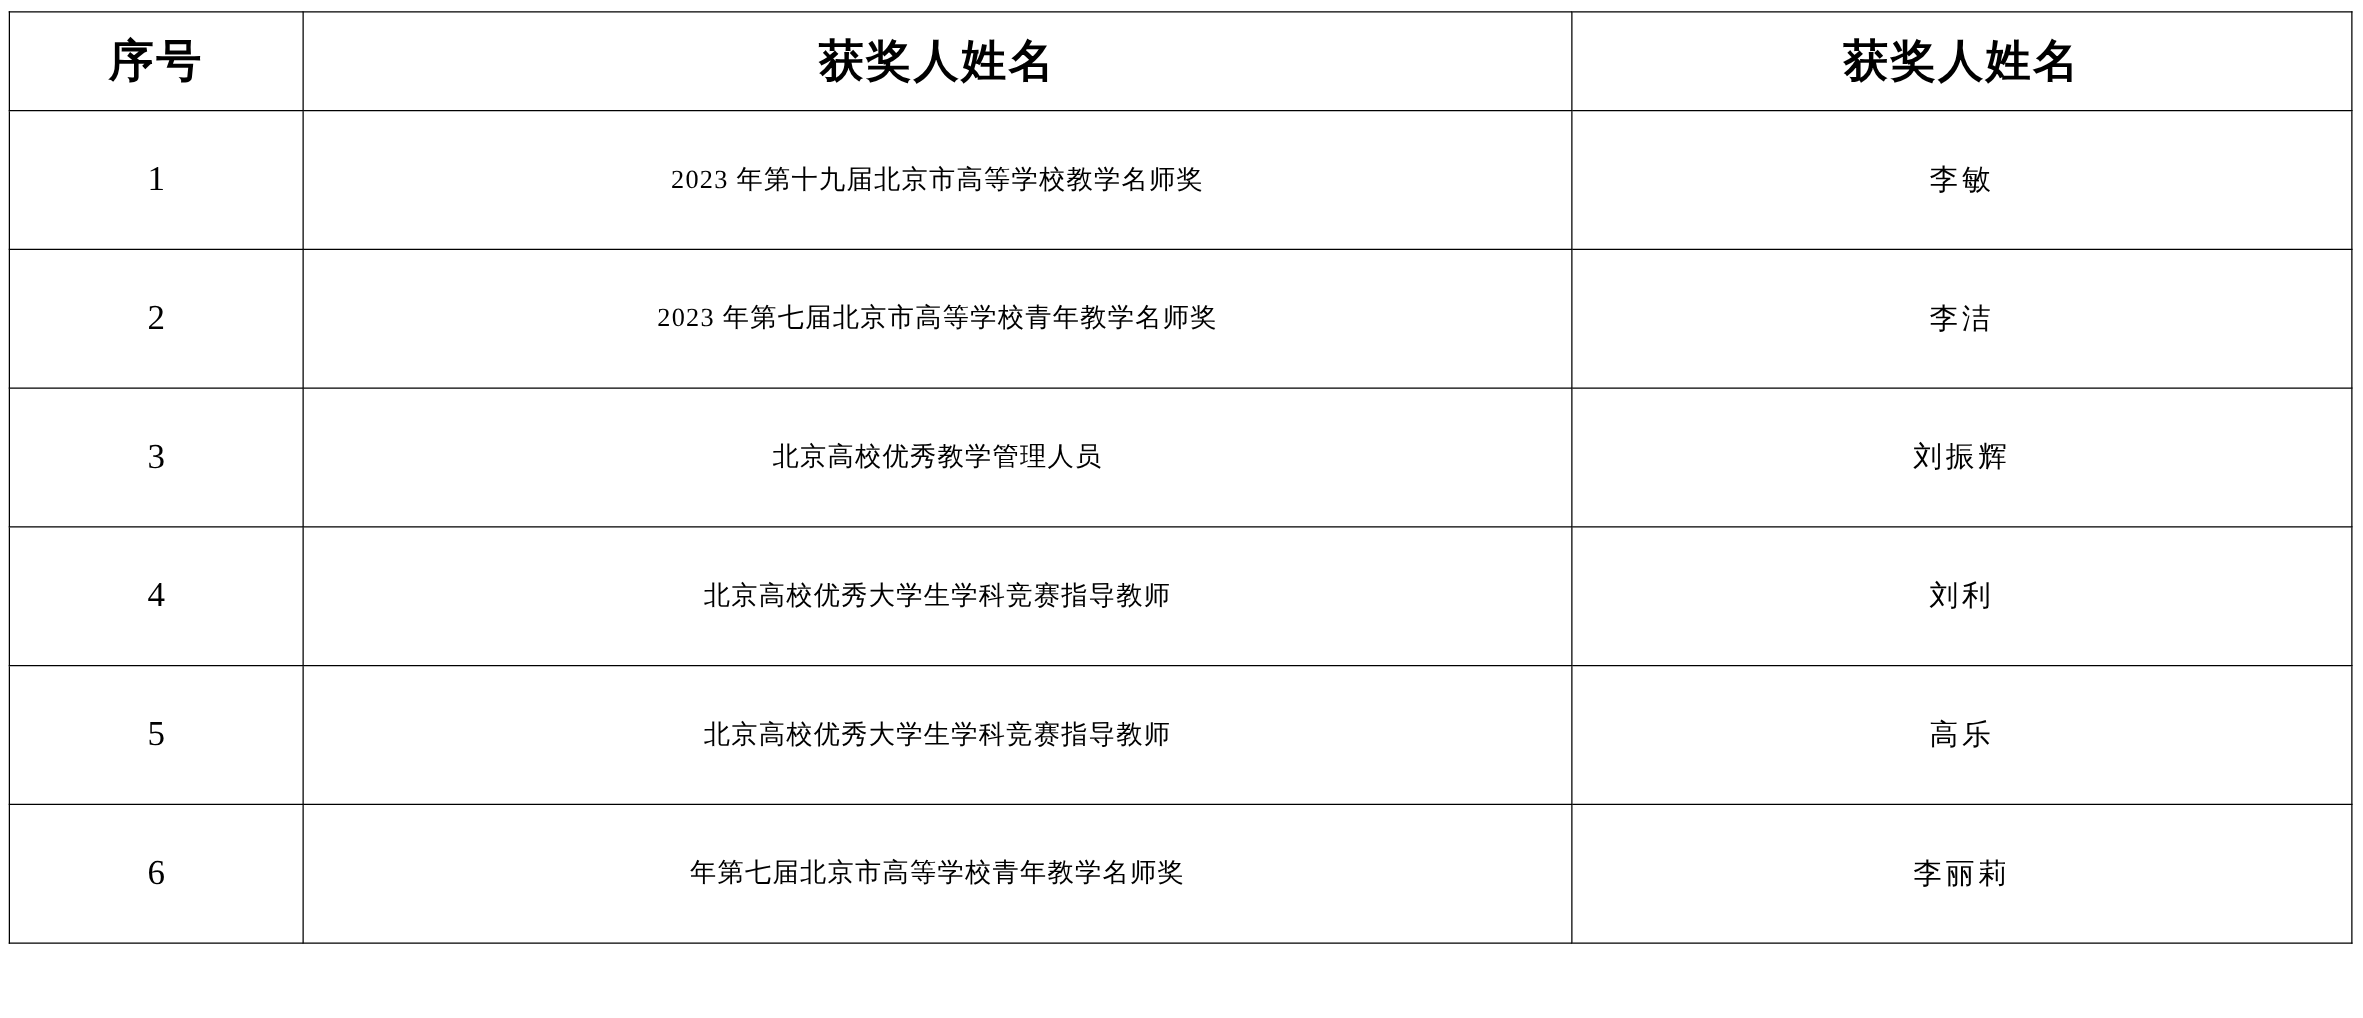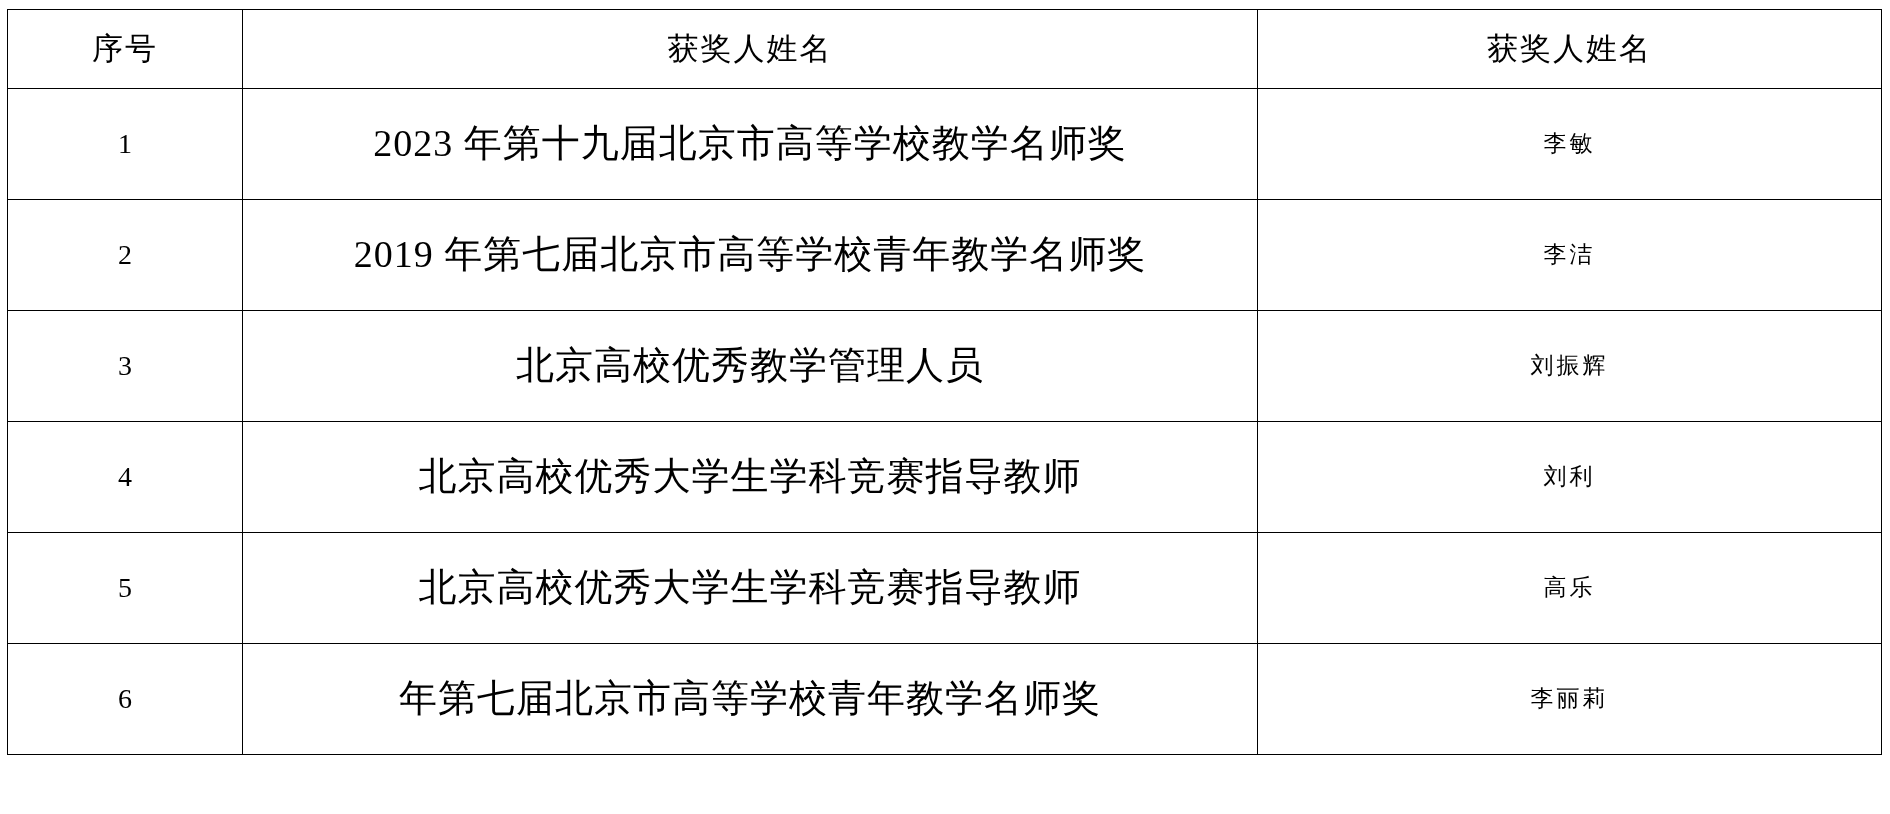--- a/index.html
+++ b/index.html
@@ -40,36 +40,36 @@
   table.award-table th {
     border: 1px solid #000000;
     text-align: center;
     vertical-align: middle;
     font-weight: normal;
     padding: 0 6px;
     line-height: 1.3;
   }
   table.award-table thead th {
     height: 78px;
-    font-size: 31px;
-    font-weight: normal;
+    font-size: 36px;
+    font-weight: bold;
     letter-spacing: 2px;
     font-family: "Liberation Serif", "DejaVu Serif", serif;
   }
   table.award-table tbody td {
     height: 110px;
     font-size: 29px;
     letter-spacing: 1px;
   }
   table.award-table tbody td.num {
     font-size: 28px;
     letter-spacing: 0;
   }
   table.award-table tbody td.award {
-    font-size: 38px;
+    font-size: 21px;
   }
   table.award-table tbody td.name {
     font-size: 23px;
     letter-spacing: 3px;
   }
 </style>
 </head>
 <body>
 
 <div class="page">
@@ -88,21 +88,21 @@
         </tr>
       </thead>
       <tbody>
         <tr>
           <td class="num">1</td>
           <td class="award">2023 年第十九届北京市高等学校教学名师奖</td>
           <td class="name">李敏</td>
         </tr>
         <tr>
           <td class="num">2</td>
-          <td class="award">2019 年第七届北京市高等学校青年教学名师奖</td>
+          <td class="award">2023 年第七届北京市高等学校青年教学名师奖</td>
           <td class="name">李洁</td>
         </tr>
         <tr>
           <td class="num">3</td>
           <td class="award">北京高校优秀教学管理人员</td>
           <td class="name">刘振辉</td>
         </tr>
         <tr>
           <td class="num">4</td>
           <td class="award">北京高校优秀大学生学科竞赛指导教师</td>

